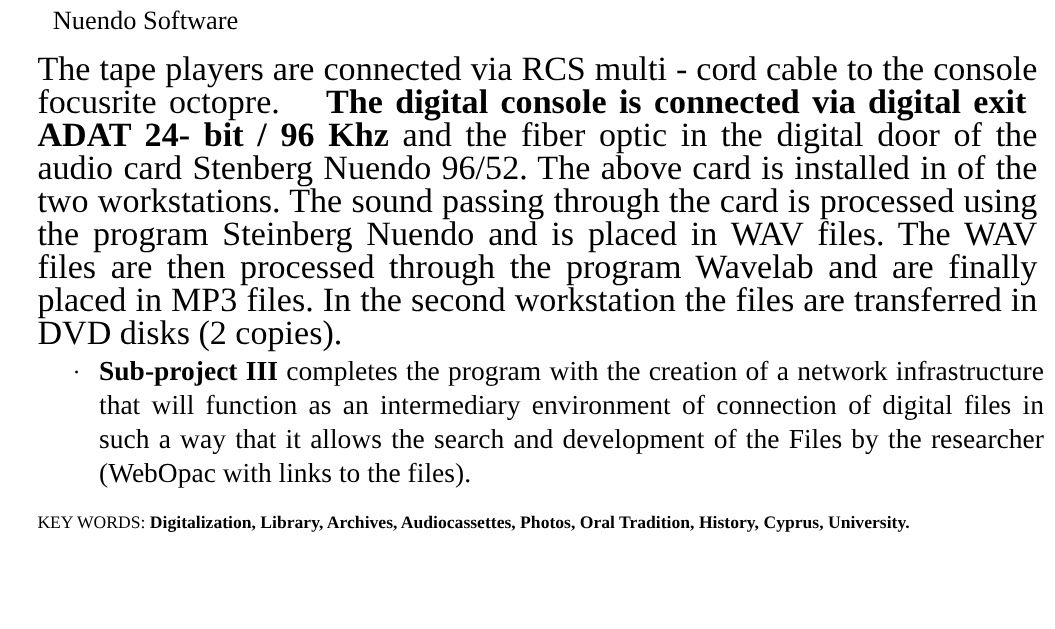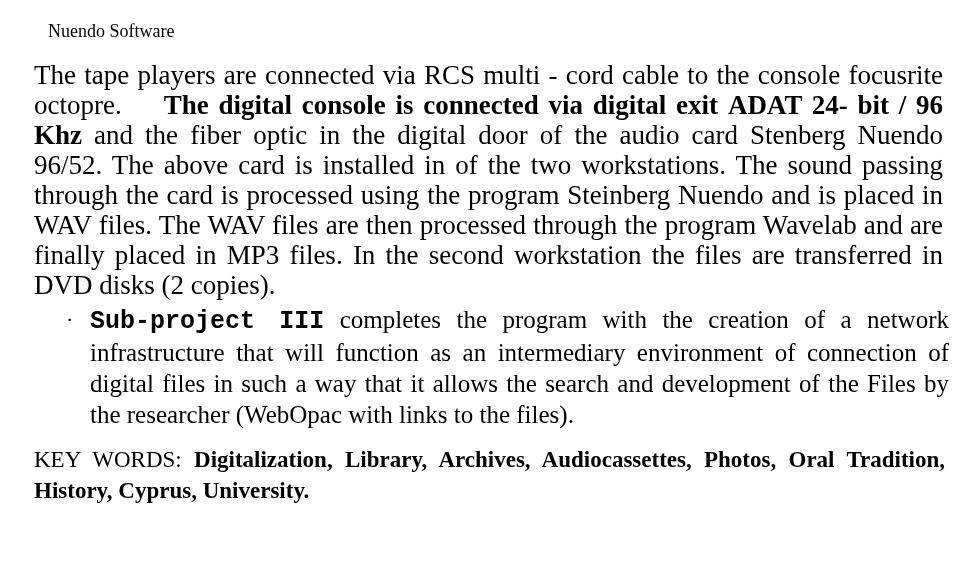--- a/index.html
+++ b/index.html
@@ -15,30 +15,30 @@
     overflow: hidden;
   }
   .page {
     position: relative;
     width: 959px;
     height: 572px;
     box-sizing: border-box;
     padding: 0 10px 0 34px;
   }
   .list-head {
-    font-size: 18px;
+    font-size: 24px;
     line-height: 31px;
-    margin-top: 16px;
+    margin-top: 4px;
     padding-left: 14px;
   }
   .list-head div {
     white-space: nowrap;
   }
   .para {
-    font-size: 27px;
+    font-size: 31px;
     line-height: 30px;
     text-align: justify;
     margin: 0;
     padding: 0;
   }
   .para-1 {
     margin-top: 13px;
     padding-right: 6px;
   }
   .bullet-item {
@@ -51,25 +51,24 @@
   }
   .bullet-item .bullet {
     position: absolute;
     left: 32px;
     top: 0px;
     font-size: 22px;
     line-height: 31px;
   }
   .bullet-item b {
     font-weight: bold;
-    font-family: Liberation Mono, monospace;
   }
   .keywords {
     margin-top: 14px;
-    font-size: 23px;
+    font-size: 16px;
     line-height: 31px;
     text-align: justify;
     padding-right: 4px;
   }
   .keywords .kw-label {
     font-weight: normal;
   }
   .keywords .kw-body {
     font-weight: bold;
   }

